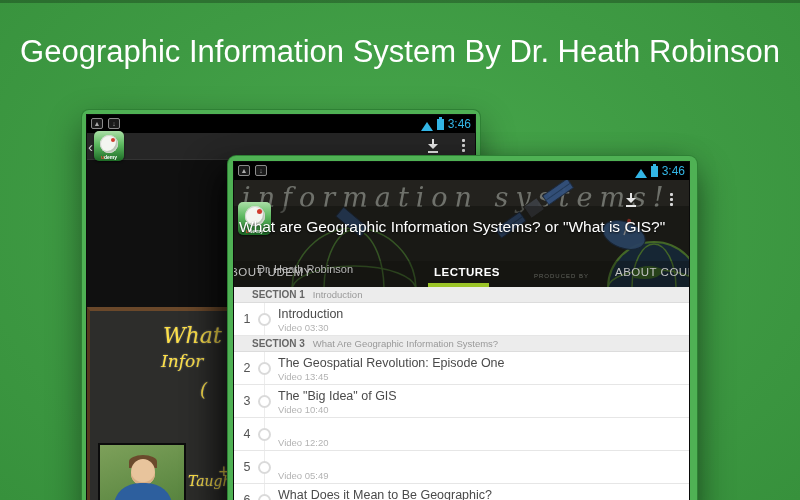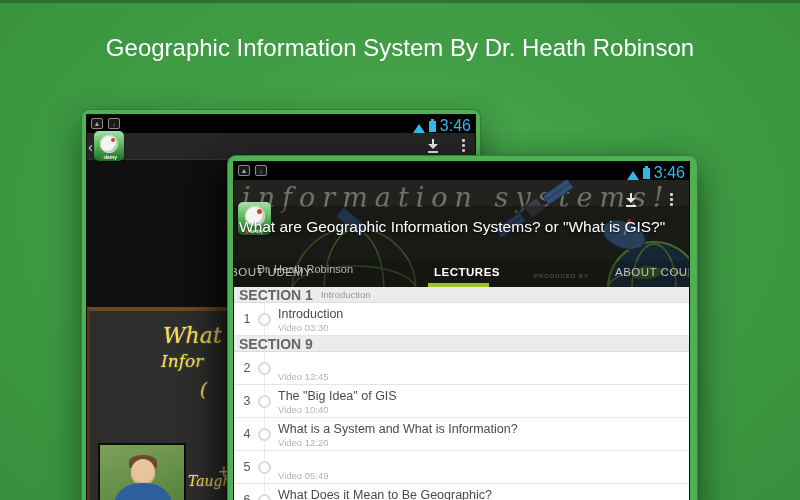--- a/index.html
+++ b/index.html
@@ -9,31 +9,31 @@
     font-family:"Liberation Sans", sans-serif;
     background: radial-gradient(ellipse at 50% 42%, #48a84c 0%, #3e9a43 55%, #37913c 100%);
   }
   body::before{ content:""; position:absolute; top:0; left:0; right:0; height:3px;
     background:rgba(0,0,0,.25); z-index:50; }
 
   
   .banner { position:absolute; top:0; left:0; width:800px; height:100px; z-index:5; }
   .banner h1 {
     position:absolute; top:34px; width:100%; text-align:center;
-    color:#ffffff; font-size:24px; font-weight:300; letter-spacing:0px;
+    color:#ffffff; font-size:31px; font-weight:300; letter-spacing:0px;
   }
 
   
   .tablet { position:absolute; background:#4fb154; box-shadow:0 0 0 1px #2e8134, 0 14px 34px rgba(0,0,0,.45); }
   .screen { position:absolute; background:#000; border:1px solid #0a0a0a; overflow:hidden; }
   .statusbar { position:relative; height:18px; background:#000; }
   .sb-ic { position:absolute; top:3px; width:12px; height:11px; border:1px solid #8a8a8a;
     border-radius:2px; color:#aaa; font-size:7px; line-height:9px; text-align:center; background:#1a1a1a;}
   .sb-right { position:absolute; right:4px; top:2px; display:flex; align-items:center; gap:4px; }
-  .time { color:#33b5e5; font-size:16px; }
+  .time { color:#33b5e5; font-size:12px; }
   .wifi { width:0; height:0; border-left:6px solid transparent; border-right:6px solid transparent;
     border-top:9px solid #33b5e5; transform:rotate(180deg) translateY(-2px); }
   .batt { width:7px; height:11px; background:#33b5e5; position:relative; }
   .batt::before{ content:""; position:absolute; top:-2px; left:2px; width:3px; height:2px; background:#33b5e5; }
   .dl-icon { position:relative; width:14px; height:14px; }
   .dl-icon::before{ content:""; position:absolute; left:6px; top:0; width:2px; height:7px; background:#e6e6e6; }
   .dl-icon::after{ content:""; position:absolute; left:2px; top:5px; width:0; height:0;
     border-left:5px solid transparent; border-right:5px solid transparent; border-top:5px solid #e6e6e6; }
   .dl-icon .bar { position:absolute; left:2px; bottom:0; width:10px; height:2px; background:#e6e6e6; }
   .overflow { display:flex; flex-direction:column; gap:2px; padding:1px 4px; }
@@ -89,21 +89,21 @@
     background:rgba(10,10,8,.25); }
   .tab { position:absolute; top:5px; font-size:11.5px; letter-spacing:.5px; color:#c2c2c2;
     white-space:nowrap; }
   .tab.active { color:#ffffff; font-weight:bold; }
   .tab-underline { position:absolute; bottom:0; left:194px; width:61px; height:4px; background:#9bc427; }
 
   
   .list { position:relative; background:#fff; }
   .sec-head { height:16px; background:#ececec; border-bottom:1px solid #dcdcdc;
     display:flex; align-items:center; }
-  .sec-label { margin-left:5px; font-size:14px; font-weight:bold; color:#666; }
+  .sec-label { margin-left:18px; font-size:10px; font-weight:bold; color:#666; }
   .sec-name { margin-left:8px; font-size:9.5px; color:#999; }
   .lec-row { position:relative; height:33px; border-bottom:1px solid #e6e6e6; background:#fff; }
   .lec-row::before { content:""; position:absolute; left:30px; top:0; bottom:0; width:1px; background:#ececec; }
   .lec-num { position:absolute; left:3px; top:9px; width:20px; text-align:center; font-size:12.5px; color:#555; }
   .lec-circle { position:absolute; left:24px; top:10px; width:13px; height:13px; border-radius:50%;
     border:2px solid #dadada; background:#fff; }
   .lec-title { position:absolute; left:44px; top:4px; font-size:12.5px; color:#4a4a4a; white-space:nowrap; }
   .lec-meta { position:absolute; left:44px; top:19px; font-size:9.5px; color:#b3b3b3; }
 
   .chev { color:#cfcfcf; font-size:15px; line-height:27px; }
@@ -253,40 +253,41 @@
       </div>
 
       <div class="lec-row">
         <span class="lec-num">1</span>
         <span class="lec-circle"></span>
         <span class="lec-title">Introduction</span>
         <span class="lec-meta">Video 03:30</span>
       </div>
 
       <div class="sec-head">
-        <span class="sec-label">SECTION 9</span>
+        <span class="sec-label">SECTION 3</span>
+        <span class="sec-name">What Are Geographic Information Systems?</span>
       </div>
 
       <div class="lec-row">
         <span class="lec-num">2</span>
         <span class="lec-circle"></span>
+        <span class="lec-title">The Geospatial Revolution: Episode One</span>
         <span class="lec-meta">Video 13:45</span>
       </div>
 
       <div class="lec-row">
         <span class="lec-num">3</span>
         <span class="lec-circle"></span>
         <span class="lec-title">The "Big Idea" of GIS</span>
         <span class="lec-meta">Video 10:40</span>
       </div>
 
       <div class="lec-row">
         <span class="lec-num">4</span>
         <span class="lec-circle"></span>
-        <span class="lec-title">What is a System and What is Information?</span>
         <span class="lec-meta">Video 12:20</span>
       </div>
 
       <div class="lec-row">
         <span class="lec-num">5</span>
         <span class="lec-circle"></span>
         <span class="lec-meta">Video 05:49</span>
       </div>
 
       <div class="lec-row">

